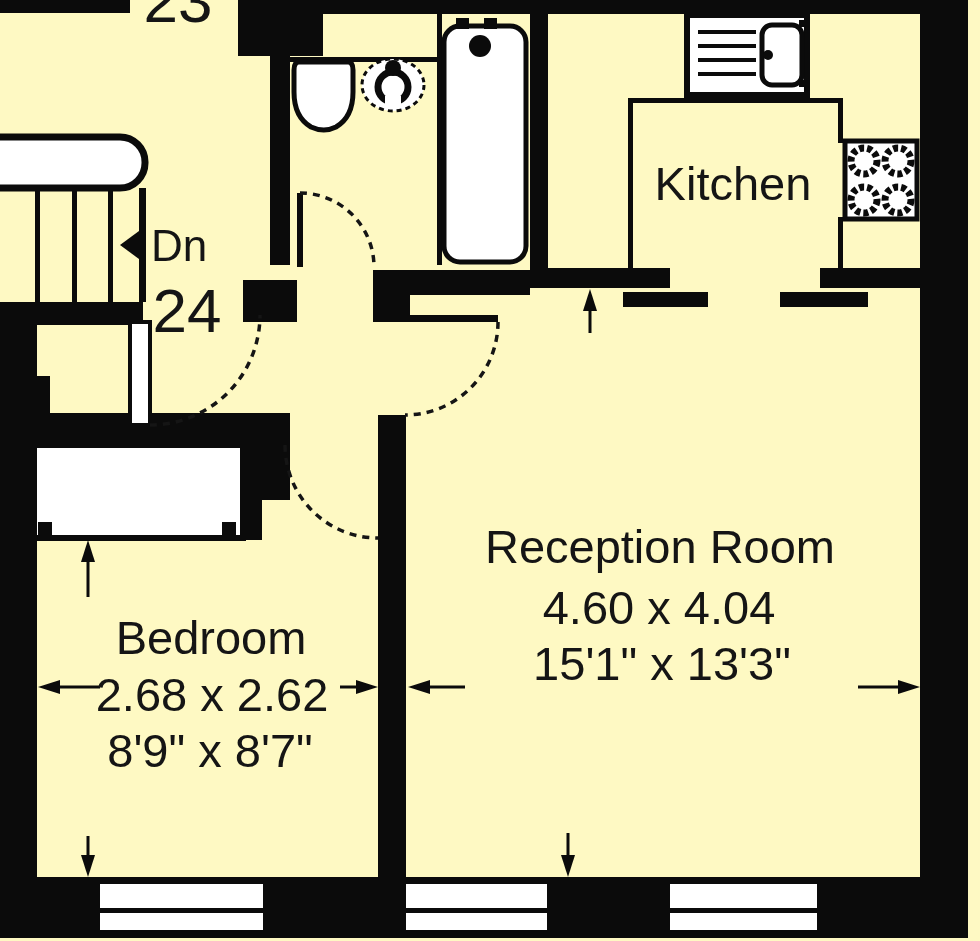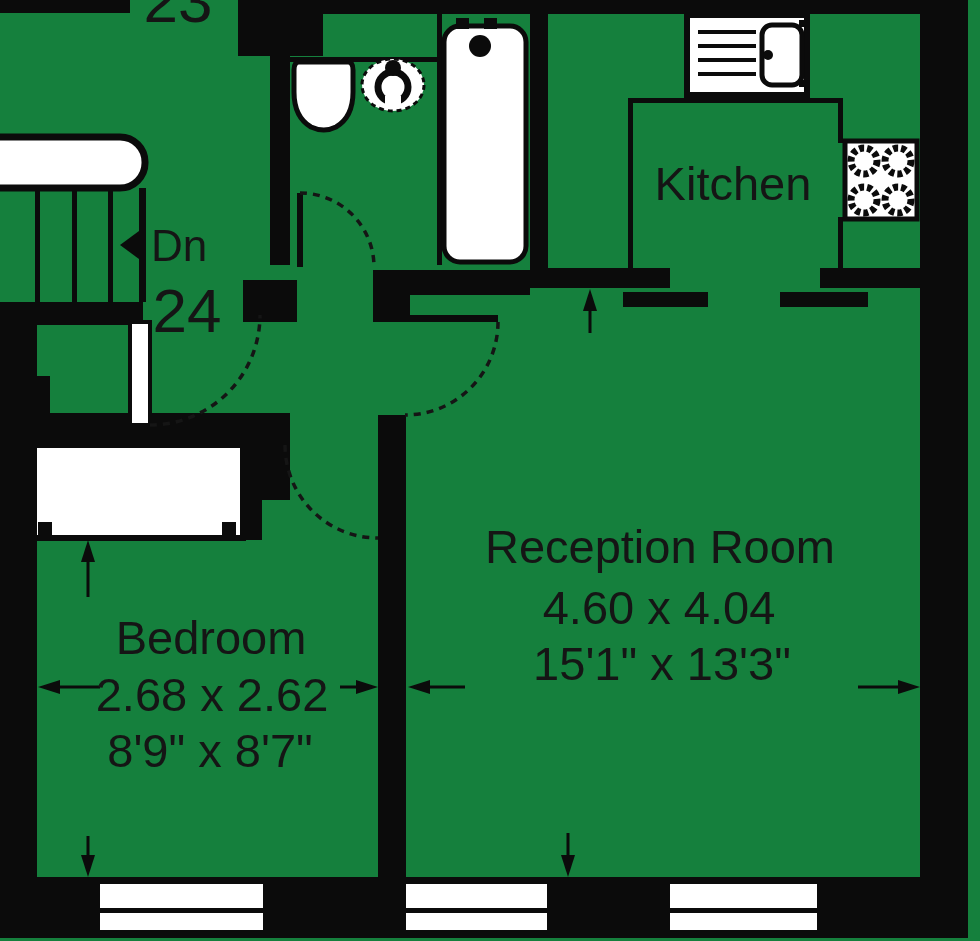--- a/index.html
+++ b/index.html
@@ -1,16 +1,16 @@
 <!DOCTYPE html>
 <html><head>
 <meta charset="utf-8">
 <style>
   html,body{margin:0;padding:0;background:#ffffff;}
-  .stage{position:relative;width:980px;height:941px;background:#15803d;overflow:hidden;}
+  .stage{position:relative;width:980px;height:941px;background:#fef9c3;overflow:hidden;}
   svg{display:block;}
   .t{font-family:"Liberation Sans","DejaVu Sans",sans-serif;fill:#151515;}
   .t62{font-size:62px;}
   .t47{font-size:47px;}
   .t44{font-size:44px;}
   .wall{fill:#0b0b0b;}
   .fix{fill:#ffffff;stroke:#0b0b0b;}
   .arc{fill:none;stroke:#151515;stroke-width:3.5;stroke-dasharray:7 6;}
   .dim{stroke:#0b0b0b;stroke-width:3;}
   .dimhead{fill:#0b0b0b;}

